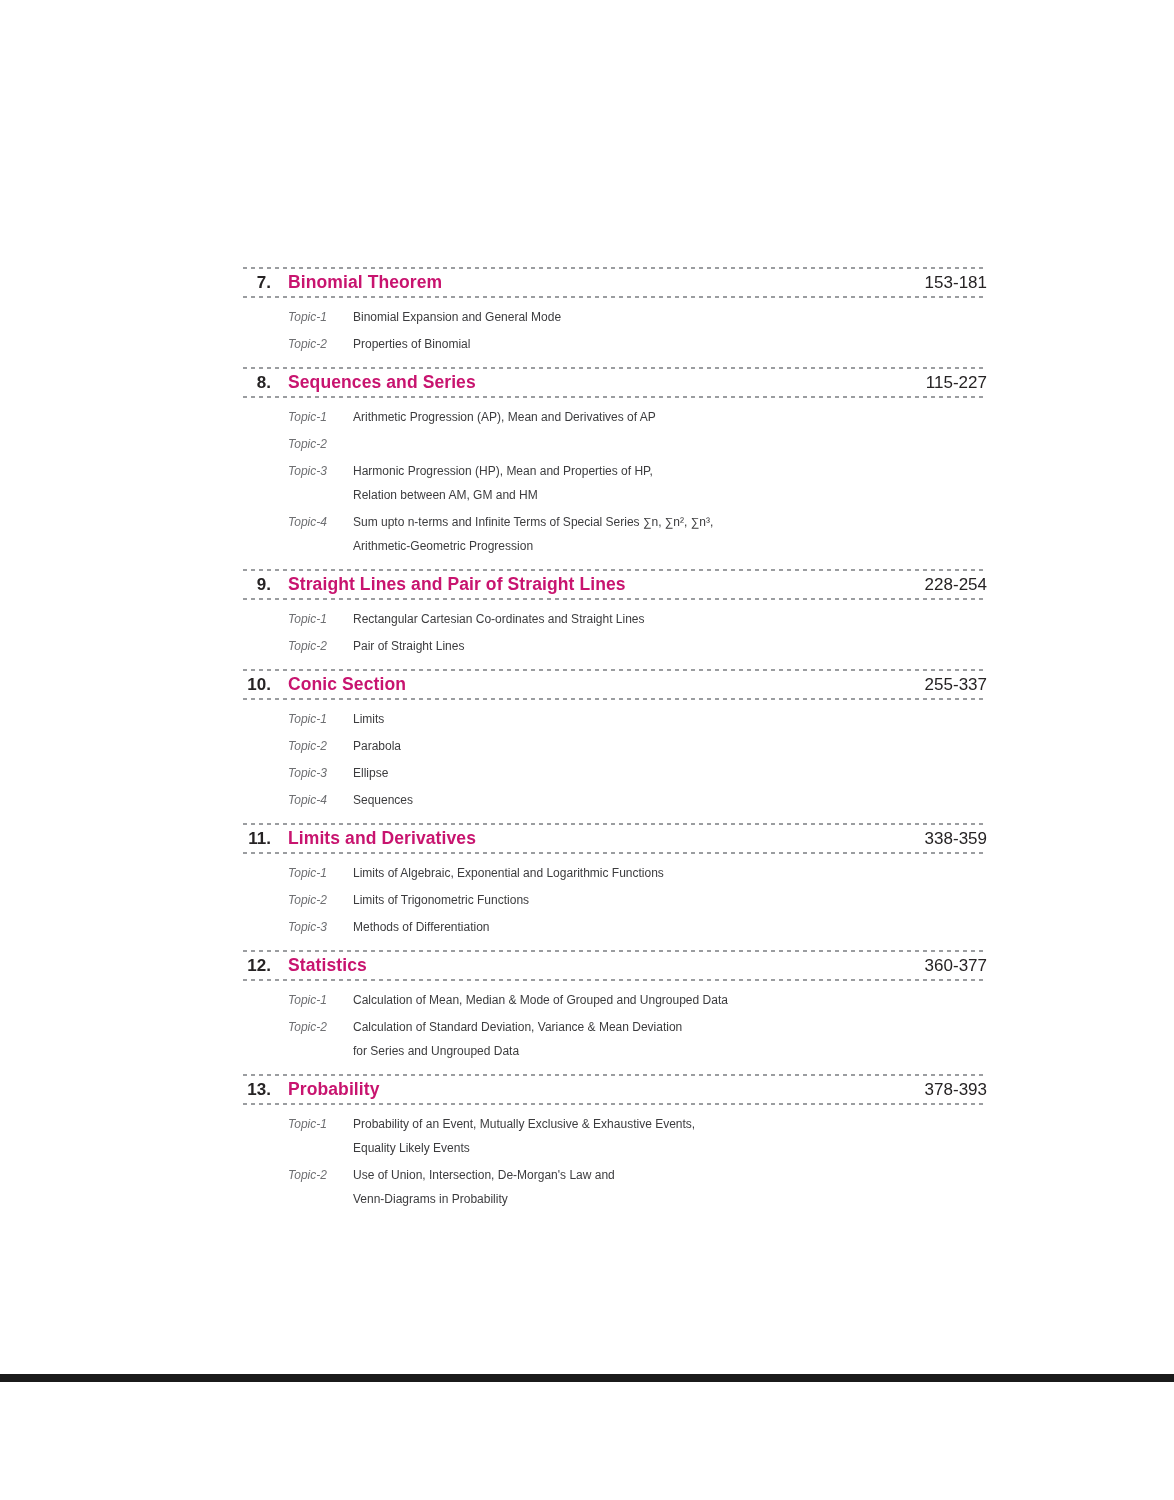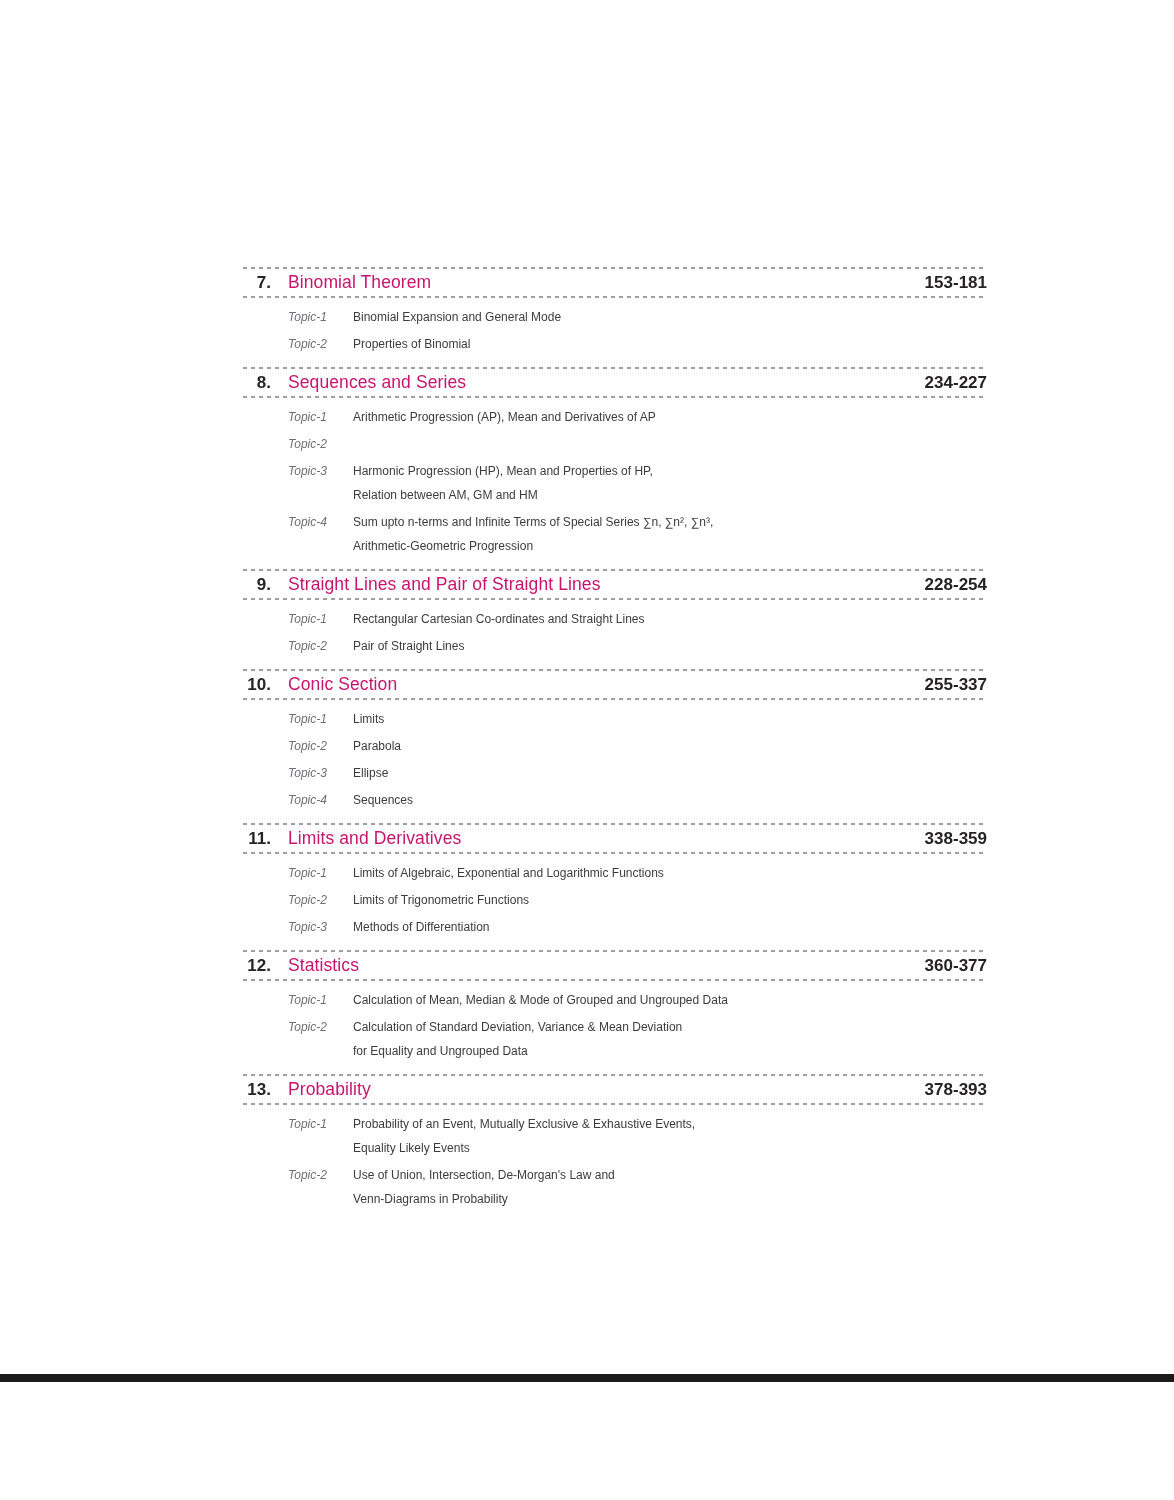--- a/index.html
+++ b/index.html
@@ -24,23 +24,23 @@
     height:2px;
     background:repeating-linear-gradient(90deg,var(--dash) 0 4px,transparent 4px 8px);
   }
   .chapter-heading{display:flex;align-items:center;height:27px;}
   .ch-num{
     flex:none;width:28px;text-align:right;
     font-weight:bold;font-size:17px;color:var(--num);
   }
   .ch-title{
     flex:1 1 auto;margin-left:17px;
-    font-weight:normal;font-size:17.5px;letter-spacing:.1px;color:var(--title);
-  }
-  .ch-pages{flex:none;font-weight:bold;font-size:17px;color:var(--pages);}
+    font-weight:bold;font-size:17.5px;letter-spacing:.1px;color:var(--title);
+  }
+  .ch-pages{flex:none;font-weight:normal;font-size:17px;color:var(--pages);}
   .topics{list-style:none;margin:0;padding:4px 0 8px;}
   .topic{display:flex;margin:3px 0;font-size:12px;line-height:24px;}
   .topic-label{
     flex:none;width:57px;margin-left:45px;margin-right:8px;
     font-style:italic;color:var(--tlabel);
   }
   .topic-text{color:var(--ttext);white-space:pre-wrap;}
   .topic-text .line{display:block;}
   .bottom-rule{
     position:absolute;left:0;top:1374px;width:1174px;height:8px;
@@ -71,21 +71,21 @@
     <span class="topic-text"><span class="line">Properties of Binomial</span></span>
   </li>
 </ul>
   </section>
 
   <section class="chapter">
     <div class="dash"></div>
     <header class="chapter-heading">
       <span class="ch-num">8.</span>
       <span class="ch-title">Sequences and Series</span>
-      <span class="ch-pages">234-227</span>
+      <span class="ch-pages">115-227</span>
     </header>
     <div class="dash"></div>
     <ul class="topics">
   <li class="topic">
     <span class="topic-label">Topic-1</span>
     <span class="topic-text"><span class="line">Arithmetic Progression (AP), Mean and Derivatives of AP</span></span>
   </li>
 
   <li class="topic">
     <span class="topic-label">Topic-2</span>
@@ -190,21 +190,21 @@
     </header>
     <div class="dash"></div>
     <ul class="topics">
   <li class="topic">
     <span class="topic-label">Topic-1</span>
     <span class="topic-text"><span class="line">Calculation of Mean, Median &amp; Mode of Grouped and Ungrouped Data</span></span>
   </li>
 
   <li class="topic">
     <span class="topic-label">Topic-2</span>
-    <span class="topic-text"><span class="line">Calculation of Standard Deviation, Variance &amp; Mean Deviation</span><span class="line">for Equality and Ungrouped Data</span></span>
+    <span class="topic-text"><span class="line">Calculation of Standard Deviation, Variance &amp; Mean Deviation</span><span class="line">for Series and Ungrouped Data</span></span>
   </li>
 </ul>
   </section>
 
   <section class="chapter">
     <div class="dash"></div>
     <header class="chapter-heading">
       <span class="ch-num">13.</span>
       <span class="ch-title">Probability</span>
       <span class="ch-pages">378-393</span>

